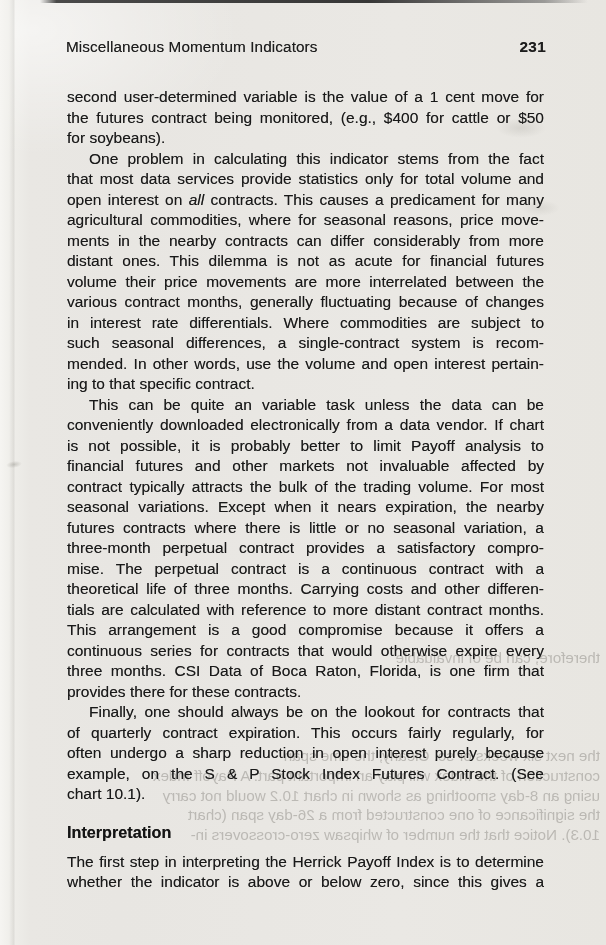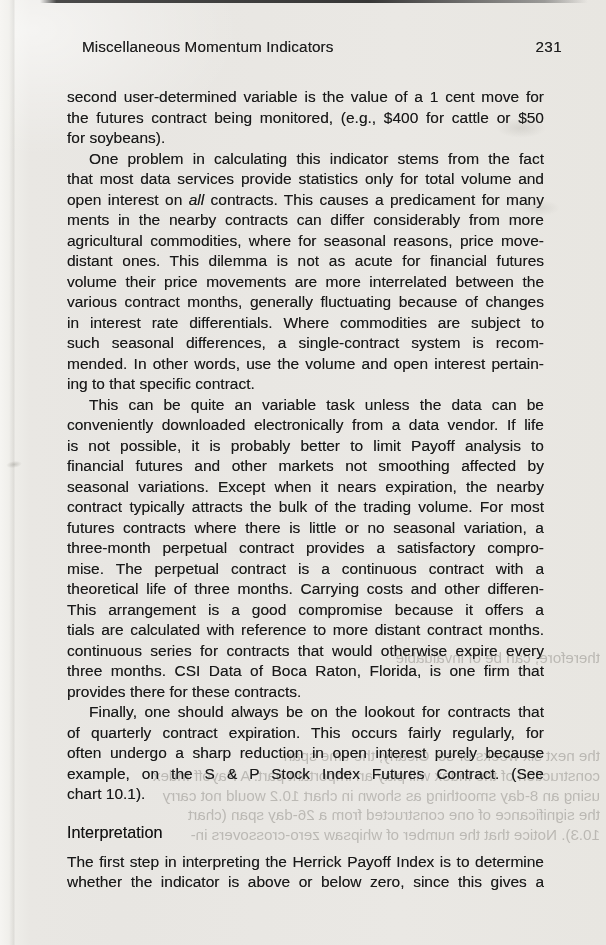--- a/index.html
+++ b/index.html
@@ -23,30 +23,30 @@
     top: 0; left: 40px; width: 548px; height: 3px;
     background: linear-gradient(90deg, rgba(45,45,45,0) 0%, rgba(45,45,45,0.85) 3%, rgba(40,40,40,0.92) 60%, rgba(90,90,90,0.55) 92%, rgba(120,120,120,0) 100%);
   }
   .left-scan-edge {
     position: absolute;
     top: 0; left: 0; bottom: 0; width: 15px;
     background: linear-gradient(90deg, rgba(246,245,242,0.9) 0%, rgba(240,239,235,0.7) 60%, rgba(170,168,162,0.25) 93%, rgba(170,168,162,0) 100%);
   }
   .page-header {
     position: absolute;
-    top: 38px; left: 82px; width: 480px;
+    top: 38px; left: 66px; width: 480px;
     display: flex;
     justify-content: space-between;
     align-items: baseline;
     font-size: 15.3px;
     color: #1d1d1d;
     text-shadow: 0 0 0.4px rgba(20,20,20,0.55);
   }
   .running-title { font-weight: 400; letter-spacing: 0.1px; }
-  .page-number { font-weight: 400; letter-spacing: 0.3px; }
+  .page-number { font-weight: 700; letter-spacing: 0.3px; }
 
   .body-text {
     position: absolute;
     top: 87px; left: 67px; width: 477px;
     font-size: 15.5px;
     line-height: 20.5px;
     color: #191919;
     text-shadow: 0 0 0.4px rgba(20,20,20,0.5);
   }
   .paragraph { margin: 0; }
@@ -58,21 +58,21 @@
     overflow: hidden;
   }
   .line.last { text-align-last: left; }
   .line.indent { text-indent: 22px; }
   .line i { font-style: italic; }
 
   .section-heading {
     margin-top: 17px;
     margin-bottom: 9px;
     font-size: 16.2px;
-    font-weight: 400;
+    font-weight: 700;
     line-height: 21px;
     color: #141414;
     text-shadow: 0 0 0.4px rgba(20,20,20,0.6);
   }
 
   
   .bleedthrough-overlay {
     position: absolute;
     top: 0; left: 0; width: 606px; height: 945px;
     transform: scaleX(-1);
@@ -130,43 +130,43 @@
   <div class="body-text" id="body-text">
       <div class="paragraph">
         <div class="line">second user-determined variable is the value of a 1 cent move for</div>
         <div class="line">the futures contract being monitored, (e.g., $400 for cattle or $50</div>
         <div class="line last">for soybeans).</div>
       </div>
       <div class="paragraph">
         <div class="line indent">One problem in calculating this indicator stems from the fact</div>
         <div class="line">that most data services provide statistics only for total volume and</div>
         <div class="line"><span>open interest on </span><i>all</i><span> contracts. This causes a predicament for many</span></div>
+        <div class="line">agricultural commodities, where for seasonal reasons, price move-</div>
         <div class="line">ments in the nearby contracts can differ considerably from more</div>
-        <div class="line">agricultural commodities, where for seasonal reasons, price move-</div>
         <div class="line">distant ones. This dilemma is not as acute for financial futures</div>
         <div class="line">volume their price movements are more interrelated between the</div>
         <div class="line">various contract months, generally fluctuating because of changes</div>
         <div class="line">in interest rate differentials. Where commodities are subject to</div>
         <div class="line">such seasonal differences, a single-contract system is recom-</div>
         <div class="line">mended. In other words, use the volume and open interest pertain-</div>
         <div class="line last">ing to that specific contract.</div>
       </div>
       <div class="paragraph">
         <div class="line indent">This can be quite an variable task unless the data can be</div>
-        <div class="line">conveniently downloaded electronically from a data vendor. If life</div>
+        <div class="line">conveniently downloaded electronically from a data vendor. If chart</div>
         <div class="line">is not possible, it is probably better to limit Payoff analysis to</div>
-        <div class="line">financial futures and other markets not smoothing affected by</div>
+        <div class="line">financial futures and other markets not invaluable affected by</div>
+        <div class="line">contract typically attracts the bulk of the trading volume. For most</div>
         <div class="line">seasonal variations. Except when it nears expiration, the nearby</div>
-        <div class="line">contract typically attracts the bulk of the trading volume. For most</div>
         <div class="line">futures contracts where there is little or no seasonal variation, a</div>
         <div class="line">three-month perpetual contract provides a satisfactory compro-</div>
         <div class="line">mise. The perpetual contract is a continuous contract with a</div>
         <div class="line">theoretical life of three months. Carrying costs and other differen-</div>
+        <div class="line">tials are calculated with reference to more distant contract months.</div>
         <div class="line">This arrangement is a good compromise because it offers a</div>
-        <div class="line">tials are calculated with reference to more distant contract months.</div>
         <div class="line">continuous series for contracts that would otherwise expire every</div>
         <div class="line">three months. CSI Data of Boca Raton, Florida, is one firm that</div>
         <div class="line last">provides there for these contracts.</div>
       </div>
       <div class="paragraph">
         <div class="line indent">Finally, one should always be on the lookout for contracts that</div>
         <div class="line">of quarterly contract expiration. This occurs fairly regularly, for</div>
         <div class="line">often undergo a sharp reduction in open interest purely because</div>
         <div class="line">example, on the S &amp; P Stock Index Futures Contract. (See</div>
         <div class="line last">chart 10.1).</div>

